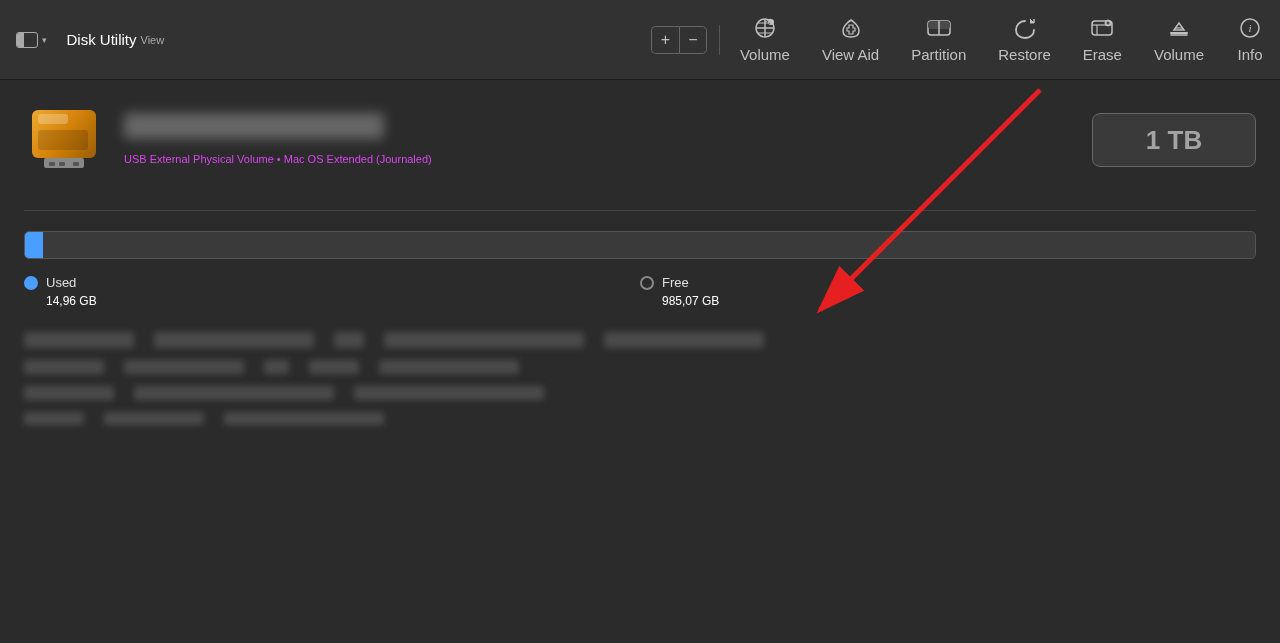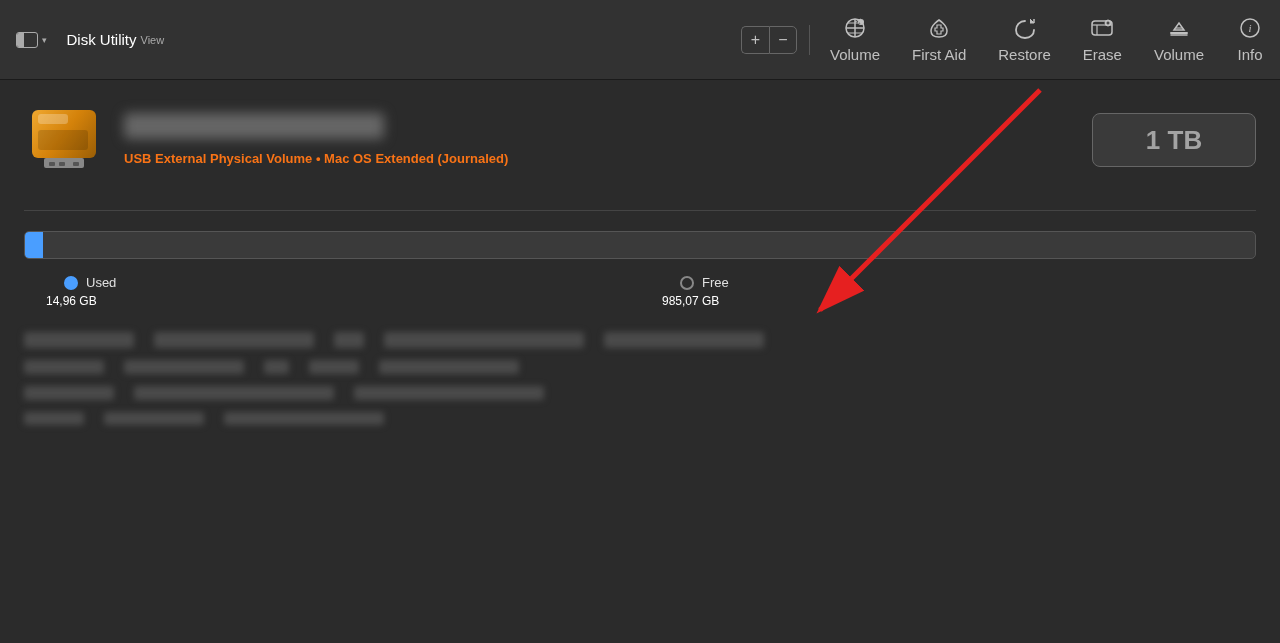--- a/index.html
+++ b/index.html
@@ -168,23 +168,22 @@
     .disk-name-blurred {
       width: 240px;
       height: 28px;
       background: #555;
       border-radius: 4px;
       margin-bottom: 8px;
       filter: blur(4px);
     }
 
     .disk-subtitle {
-      font-size: 13px;
-      color: #f97316;
-      font-weight: bold;
+      font-size: 11px;
+      color: #d946ef;
     }
 
     .disk-size-badge {
       width: 164px;
       height: 54px;
       border: 1.5px solid #666;
       border-radius: 8px;
       display: flex;
       align-items: center;
       justify-content: center;
@@ -225,21 +224,20 @@
       display: flex;
       flex-direction: column;
       flex: 1;
     }
 
     .legend-header {
       display: flex;
       align-items: center;
       gap: 8px;
       margin-bottom: 4px;
-      margin-left: 40px;
     }
 
     .legend-dot {
       width: 14px;
       height: 14px;
       border-radius: 50%;
       border: 2px solid #4a9eff;
       background: #4a9eff;
     }
 
@@ -328,23 +326,33 @@
       <span class="label">Volume</span>
     </div>
 
     <div class="toolbar-btn">
       <span class="icon">
         <svg width="24" height="22" viewBox="0 0 24 22" fill="none" xmlns="http://www.w3.org/2000/svg">
           <path d="M12 3 C12 3 4 8 4 14 C4 18 7.5 20 12 20 C16.5 20 20 18 20 14 C20 8 12 3 12 3Z" stroke="#c0c0c0" stroke-width="1.5" fill="none"></path>
           <path d="M8 11 L10 11 L10 8 L14 8 L14 11 L16 11 L16 14 L14 14 L14 17 L10 17 L10 14 L8 14Z" stroke="#c0c0c0" stroke-width="1.2" fill="none"></path>
         </svg>
       </span>
-      <span class="label">First Aid</span>
-    </div>
-
+      <span class="label">View Aid</span>
+    </div>
+
+    <div class="toolbar-btn">
+      <span class="icon">
+        <svg width="26" height="22" viewBox="0 0 26 22" fill="none" xmlns="http://www.w3.org/2000/svg">
+          <rect x="2" y="4" width="22" height="14" rx="3" stroke="#c0c0c0" stroke-width="1.5" fill="none"></rect>
+          <rect x="2" y="4" width="22" height="8" rx="3" stroke="none" fill="#4a4a4a"></rect>
+          <line x1="13" y1="4" x2="13" y2="18" stroke="#c0c0c0" stroke-width="1.5"></line>
+        </svg>
+      </span>
+      <span class="label">Partition</span>
+    </div>
 
     <div class="toolbar-btn">
       <span class="icon">
         <svg width="26" height="22" viewBox="0 0 26 22" fill="none" xmlns="http://www.w3.org/2000/svg">
           <path d="M13 4 C8 4 4 8 4 13 C4 17.5 7.5 21 13 21 C18.5 21 22 17.5 22 13" stroke="#c0c0c0" stroke-width="1.8" fill="none" stroke-linecap="round"></path>
           <polyline points="18,2 22,6 18,6" fill="#c0c0c0" stroke="#c0c0c0" stroke-width="1"></polyline>
           <line x1="22" y1="2" x2="22" y2="6" stroke="#c0c0c0" stroke-width="1.5"></line>
         </svg>
       </span>
       <span class="label">Restore</span>

